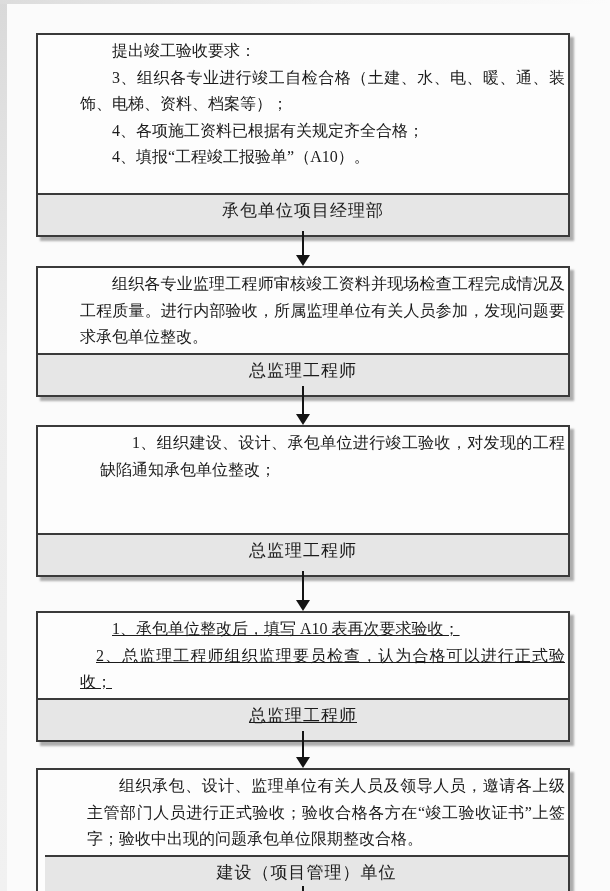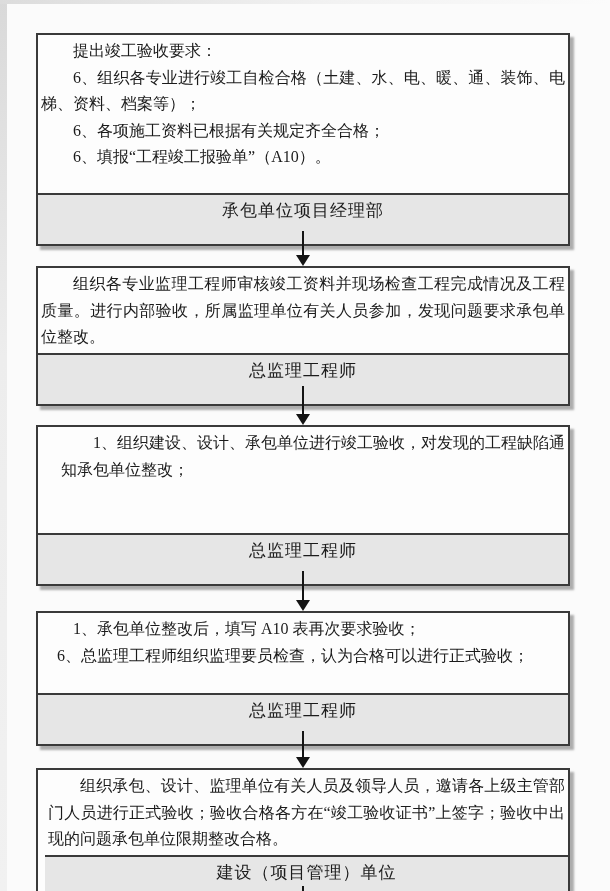--- a/index.html
+++ b/index.html
@@ -25,40 +25,40 @@
     border: 2px solid #3a3a3a;
     background: #fdfdfd;
     box-shadow: 4px 4px 2px rgba(110,110,110,0.55);
   }
   .step-content {
     padding: 3px 3px 2px 3px;
     font-size: 16px;
     line-height: 26.5px;
     text-align: justify;
   }
-  .step-content p { text-indent: 2em; }
+  .step-content p { text-indent: 2em; margin-left: 39px; }
   .step-content p.tight { text-indent: 1em; }
   .actor-bar {
     border-top: 2px solid #3a3a3a;
     background: #e6e6e6;
-    height: 51px; line-height: 31px;
+    height: 42px; line-height: 31px;
     text-align: center;
     font-size: 17px;
     letter-spacing: 1px;
   }
   
   .s1 .step-content { min-height: 158px; }
   .s2 .step-content { min-height: 80px; }
   .s3 .step-content { min-height: 106px; padding-left: 23px; }
   .s4 .step-content { min-height: 80px; }
   .s5 .step-content { min-height: 80px; }
   .s1 { top: 33px; }
   .s2 { top: 266px; }
   .s3 { top: 425px; }
-  .s4 { top: 611px; }
+  .s4 { top: 611px; text-decoration: underline; }
   .s5 { top: 768px; padding-left: 7px; }
   .arrow {
     position: absolute; left: 296px; width: 14px;
     display: flex; flex-direction: column; align-items: center;
   }
   .arrow .shaft { width: 2px; flex: 1; background: #141414; }
   .arrow .head {
     width: 0; height: 0;
     border-left: 7px solid transparent;
     border-right: 7px solid transparent;
@@ -73,23 +73,23 @@
 </head>
 <body>
 
 <div class="page">
   <div class="edge-left"></div>
   <div class="edge-top"></div>
 
   <div class="step s1">
     <div class="step-content">
       <p>提出竣工验收要求：</p>
-      <p>6、组织各专业进行竣工自检合格（土建、水、电、暖、通、装饰、电梯、资料、档案等）；</p>
-      <p>6、各项施工资料已根据有关规定齐全合格；</p>
-      <p>6、填报“工程竣工报验单”（A10）。</p>
+      <p>3、组织各专业进行竣工自检合格（土建、水、电、暖、通、装饰、电梯、资料、档案等）；</p>
+      <p>4、各项施工资料已根据有关规定齐全合格；</p>
+      <p>4、填报“工程竣工报验单”（A10）。</p>
     </div>
     <div class="actor-bar">承包单位项目经理部</div>
   </div>
 
   <div class="arrow a1">
     <div class="shaft"></div>
     <div class="head"></div>
   </div>
 
   <div class="step s2">
@@ -112,21 +112,21 @@
   </div>
 
   <div class="arrow a3">
     <div class="shaft"></div>
     <div class="head"></div>
   </div>
 
   <div class="step s4">
     <div class="step-content">
       <p>1、承包单位整改后，填写 A10 表再次要求验收；</p>
-      <p class="tight">6、总监理工程师组织监理要员检查，认为合格可以进行正式验收；</p>
+      <p class="tight">2、总监理工程师组织监理要员检查，认为合格可以进行正式验收；</p>
     </div>
     <div class="actor-bar">总监理工程师</div>
   </div>
 
   <div class="arrow a4">
     <div class="shaft"></div>
     <div class="head"></div>
   </div>
 
   <div class="step s5">

